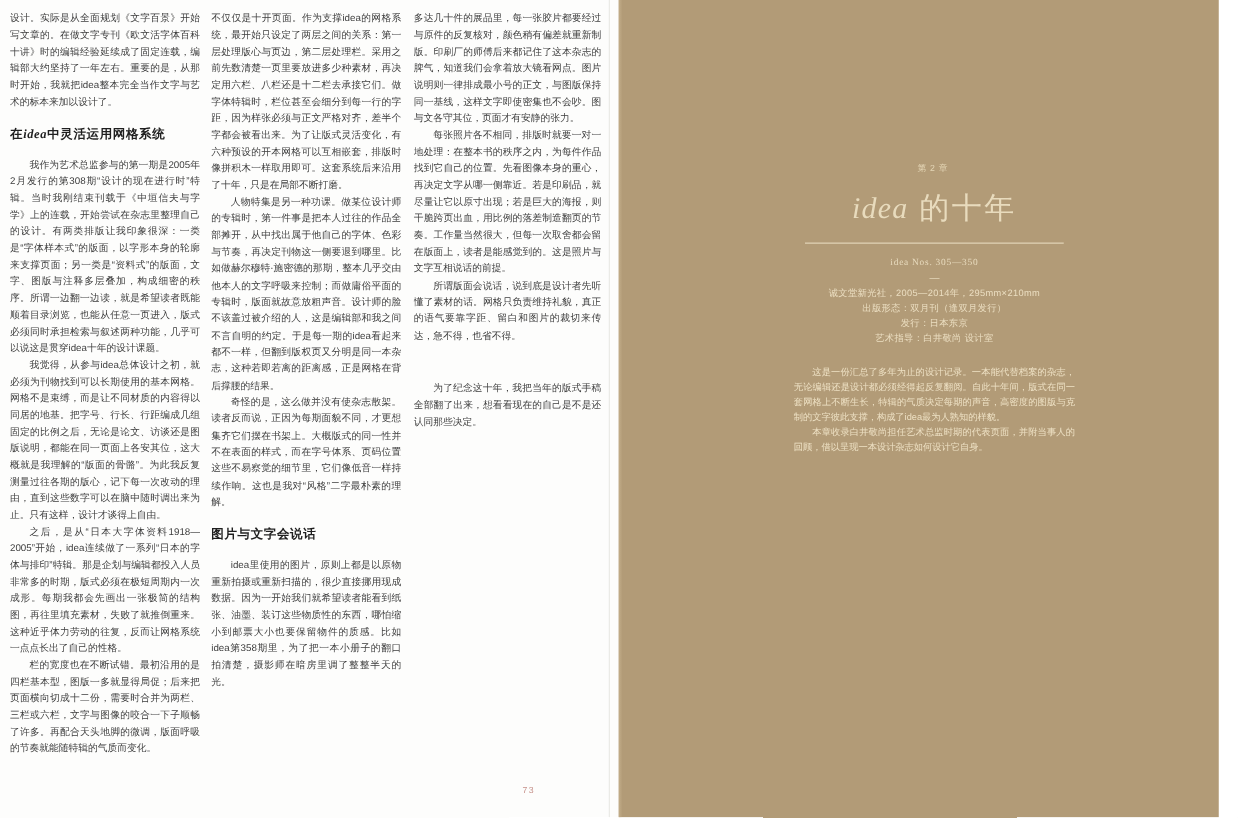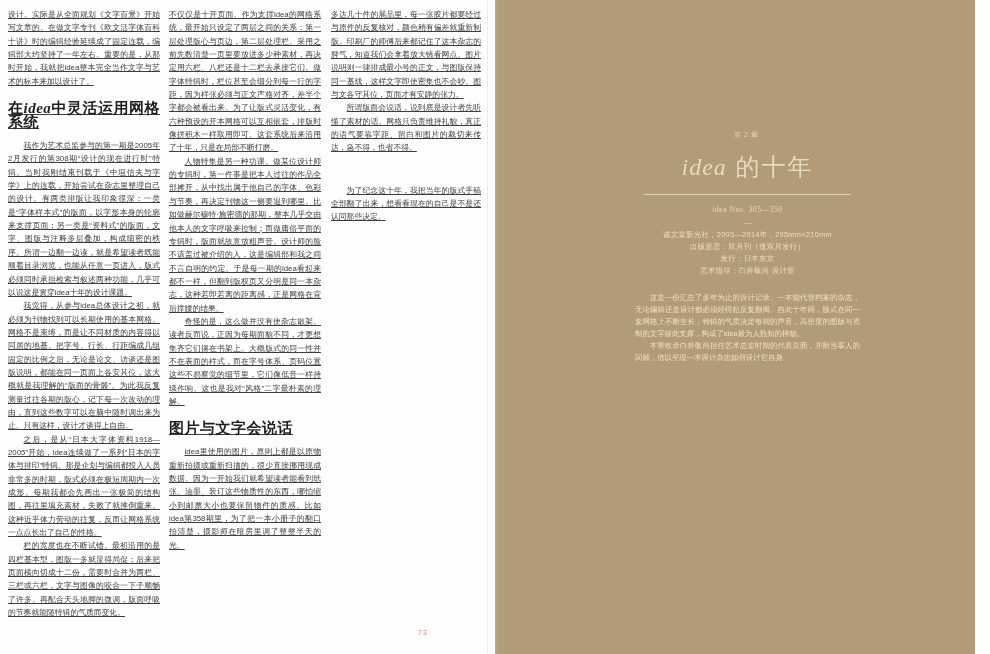--- a/index.html
+++ b/index.html
@@ -5,30 +5,30 @@
   html,body{margin:0;padding:0;background:#ffffff;}
   #spread{
     position:relative;width:990px;height:654px;overflow:hidden;
     background:#ffffff;font-family:"Liberation Sans",sans-serif;
   }
   
   #left-page{position:absolute;left:0;top:0;width:495px;height:654px;background:#fdfdfc;}
   .col{
     position:absolute;top:8px;height:632px;overflow:hidden;
     font-size:7.8px;line-height:13.35px;color:#3d3d3d;
-    text-align:justify;text-justify:inter-ideograph;text-decoration:underline;
+    text-align:justify;text-justify:inter-ideograph;
   }
   #col1{left:8px;width:152px;}
   #col2{left:169px;width:152px;}
   #col3{left:331px;width:150px;}
   .col p{margin:0;text-indent:2em;}
   .col p.noindent{text-indent:0;}
   .col p.gap-before{margin-top:29px;}
   .col h2{
-    font-size:15px;line-height:13px;font-weight:bold;color:#1f1f1f;
+    font-size:10px;line-height:13px;font-weight:bold;color:#1f1f1f;
     margin:13px 0 11px 0;letter-spacing:0.5px;text-indent:0;
   }
   .col h2 .lat{font-style:italic;font-family:"Liberation Serif",serif;}
   #page-edge-line{
     position:absolute;left:487px;top:0;width:1px;height:654px;
     background:#ebebe7;
   }
   #folio{
     position:absolute;left:413px;top:629px;width:20px;
     font-size:7px;letter-spacing:1px;color:#c58f88;text-align:center;
@@ -89,20 +89,21 @@
     <div class="col" id="col2">
       <p class="noindent">不仅仅是十开页面。作为支撑idea的网格系统，最开始只设定了两层之间的关系：第一层处理版心与页边，第二层处理栏。采用之前先数清楚一页里要放进多少种素材，再决定用六栏、八栏还是十二栏去承接它们。做字体特辑时，栏位甚至会细分到每一行的字距，因为样张必须与正文严格对齐，差半个字都会被看出来。为了让版式灵活变化，有六种预设的开本网格可以互相嵌套，排版时像拼积木一样取用即可。这套系统后来沿用了十年，只是在局部不断打磨。</p>
       <p>人物特集是另一种功课。做某位设计师的专辑时，第一件事是把本人过往的作品全部摊开，从中找出属于他自己的字体、色彩与节奏，再决定刊物这一侧要退到哪里。比如做赫尔穆特·施密德的那期，整本几乎交由他本人的文字呼吸来控制；而做庸俗平面的专辑时，版面就故意放粗声音。设计师的脸不该盖过被介绍的人，这是编辑部和我之间不言自明的约定。于是每一期的idea看起来都不一样，但翻到版权页又分明是同一本杂志，这种若即若离的距离感，正是网格在背后撑腰的结果。</p>
       <p>奇怪的是，这么做并没有使杂志散架。读者反而说，正因为每期面貌不同，才更想集齐它们摆在书架上。大概版式的同一性并不在表面的样式，而在字号体系、页码位置这些不易察觉的细节里，它们像低音一样持续作响。这也是我对“风格”二字最朴素的理解。</p>
       <h2>图片与文字会说话</h2>
       <p>idea里使用的图片，原则上都是以原物重新拍摄或重新扫描的，很少直接挪用现成数据。因为一开始我们就希望读者能看到纸张、油墨、装订这些物质性的东西，哪怕缩小到邮票大小也要保留物件的质感。比如idea第358期里，为了把一本小册子的翻口拍清楚，摄影师在暗房里调了整整半天的光。</p>
     </div>
 
     <div class="col" id="col3">
       <p class="noindent">多达几十件的展品里，每一张胶片都要经过与原件的反复核对，颜色稍有偏差就重新制版。印刷厂的师傅后来都记住了这本杂志的脾气，知道我们会拿着放大镜看网点。图片说明则一律排成最小号的正文，与图版保持同一基线，这样文字即使密集也不会吵。图与文各守其位，页面才有安静的张力。</p>
+      <p>每张照片各不相同，排版时就要一对一地处理：在整本书的秩序之内，为每件作品找到它自己的位置。先看图像本身的重心，再决定文字从哪一侧靠近。若是印刷品，就尽量让它以原寸出现；若是巨大的海报，则干脆跨页出血，用比例的落差制造翻页的节奏。工作量当然很大，但每一次取舍都会留在版面上，读者是能感觉到的。这是照片与文字互相说话的前提。</p>
       <p>所谓版面会说话，说到底是设计者先听懂了素材的话。网格只负责维持礼貌，真正的语气要靠字距、留白和图片的裁切来传达，急不得，也省不得。</p>
       <p class="gap-before">为了纪念这十年，我把当年的版式手稿全部翻了出来，想看看现在的自己是不是还认同那些决定。</p>
     </div>
 
     <div id="page-edge-line"></div>
     <div id="folio">73</div>
   </div>
 
   <div id="right-page">
     <div class="edge-highlight"></div>

